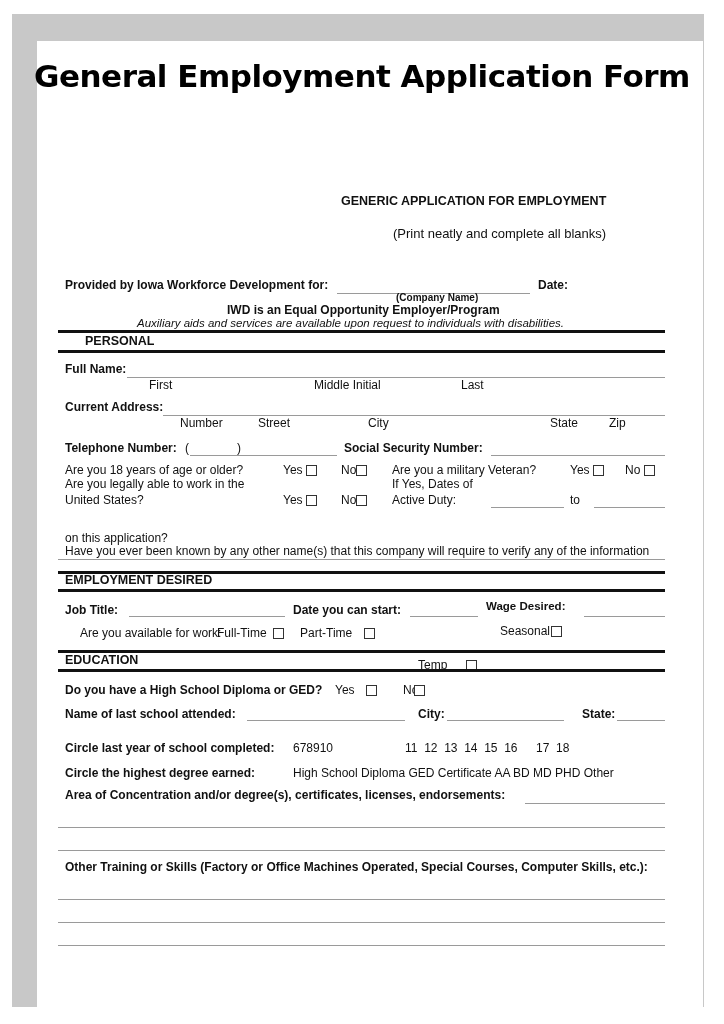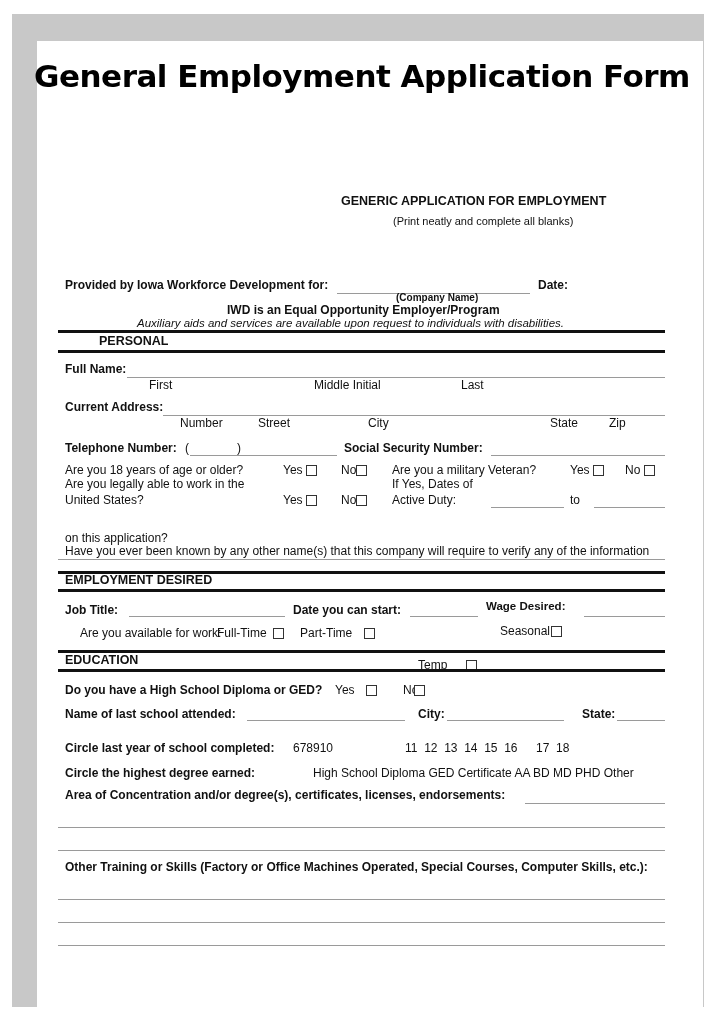--- a/index.html
+++ b/index.html
@@ -35,31 +35,31 @@
 </head>
 <body>
 
 <div class="frame">
   <div class="page"></div>
 </div>
 
 <div class="main-title">General Employment Application Form</div>
 
 <div class="abs b" style="left:341px; top:194px; font-size:12.5px;">GENERIC APPLICATION FOR EMPLOYMENT</div>
-<div class="abs" style="left:393px; top:215px; font-size:11px;">(Print neatly and complete all blanks)</div>
+<div class="abs" style="left:393px; top:226px; font-size:13px;">(Print neatly and complete all blanks)</div>
 
 <div class="abs b f12" style="left:65px; top:278px;">Provided by Iowa Workforce Development for:</div>
 <div class="hline" style="left:337px; top:293px; width:193px;"></div>
 <div class="abs b" style="left:396px; top:292px; font-size:10px;">(Company Name)</div>
 <div class="abs b f12" style="left:538px; top:278px;">Date:</div>
 <div class="abs b f12" style="left:227px; top:303px;">IWD is an Equal Opportunity Employer/Program</div>
 <div class="abs" style="left:137px; top:317px; font-size:11.5px; font-style:italic;">Auxiliary aids and services are available upon request to individuals with disabilities.</div>
 
 <div class="thick" style="left:58px; top:330px; width:607px;"></div>
-<div class="section" style="left:79px; top:334px;padding-left:20px;">PERSONAL</div>
+<div class="section" style="left:65px; top:334px;padding-left:20px;">PERSONAL</div>
 <div class="thick" style="left:58px; top:350px; width:607px;"></div>
 
 <div class="abs b f12" style="left:65px; top:362px;">Full Name:</div>
 <div class="hline" style="left:127px; top:377px; width:538px;"></div>
 <div class="abs f12" style="left:149px; top:378px;">First</div>
 <div class="abs f12" style="left:314px; top:378px;">Middle Initial</div>
 <div class="abs f12" style="left:461px; top:378px;">Last</div>
 
 <div class="abs b f12" style="left:65px; top:400px;">Current Address:</div>
 <div class="hline" style="left:163px; top:415px; width:502px;"></div>
@@ -128,21 +128,21 @@
 <div class="hline" style="left:447px; top:720px; width:117px;"></div>
 <div class="abs b f12" style="left:582px; top:707px;">State:</div>
 <div class="hline" style="left:617px; top:720px; width:48px;"></div>
 
 <div class="abs b f12" style="left:65px; top:741px;">Circle last year of school completed:</div>
 <div class="abs f12" style="left:293px; top:741px;">678910</div>
 <div class="abs f12" style="left:405px; top:741px; white-space:pre;">11  12  13  14  15  16</div>
 <div class="abs f12" style="left:536px; top:741px; white-space:pre;">17  18</div>
 
 <div class="abs b f12" style="left:65px; top:766px;">Circle the highest degree earned:</div>
-<div class="abs f12" style="left:293px; top:766px;margin-left:20px;">High School Diploma GED Certificate AA BD MD PHD Other</div>
+<div class="abs f12" style="left:293px; top:766px;">High School Diploma GED Certificate AA BD MD PHD Other</div>
 
 <div class="abs b f12" style="left:65px; top:788px;">Area of Concentration and/or degree(s), certificates, licenses, endorsements:</div>
 <div class="hline" style="left:525px; top:803px; width:140px;"></div>
 <div class="hline" style="left:58px; top:827px; width:607px;"></div>
 <div class="hline" style="left:58px; top:850px; width:607px;"></div>
 
 <div class="abs b f12" style="left:65px; top:860px;">Other Training or Skills (Factory or Office Machines Operated, Special Courses, Computer Skills, etc.):</div>
 <div class="hline" style="left:58px; top:899px; width:607px;"></div>
 <div class="hline" style="left:58px; top:922px; width:607px;"></div>
 <div class="hline" style="left:58px; top:945px; width:607px;"></div>

